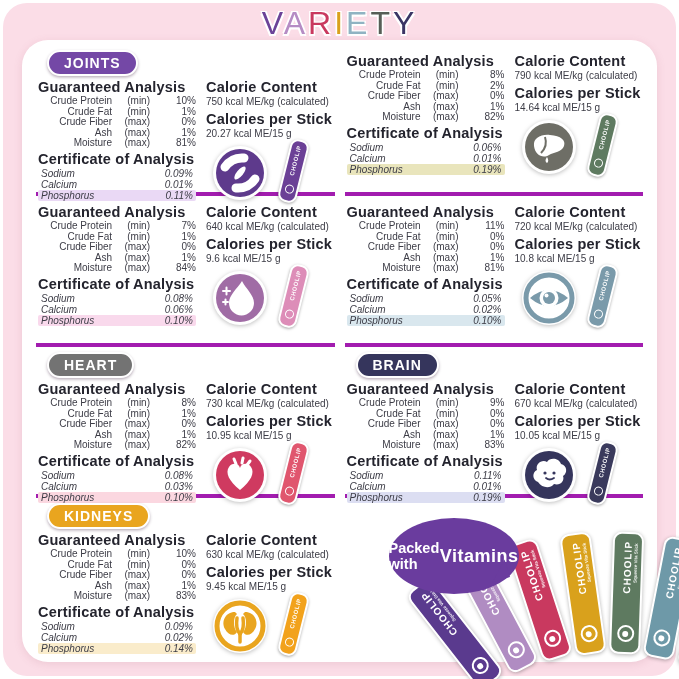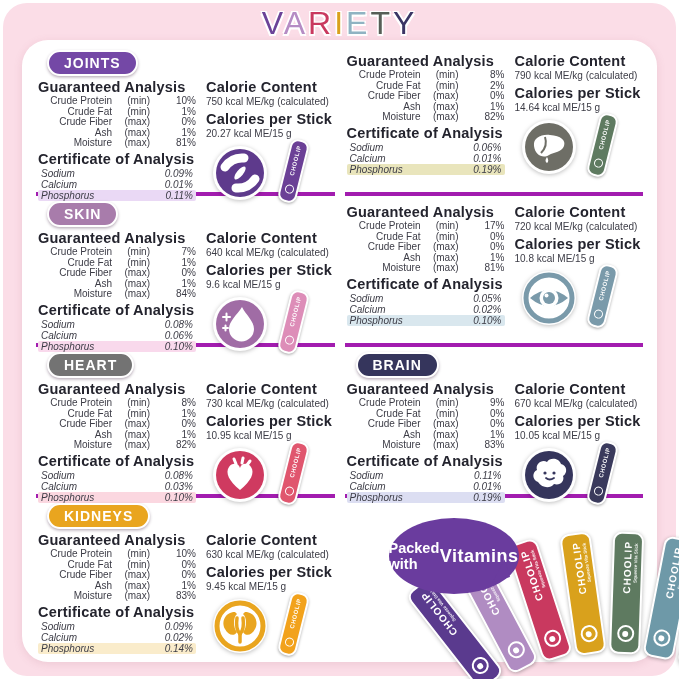--- a/index.html
+++ b/index.html
@@ -230,21 +230,20 @@
               </span>
           <div class="mini-stick" style="background: rgb(94, 122, 96);">
             <span class="ms-brand">CHOOLIP</span>
             <span class="ms-ring"></span>
           </div>
         </div>
       </div>
     </div>
   </div>
       <div class="cell divided">
-    <span class="badge" style="background: rgb(168, 124, 171);">SKIN</span>
     <div class="panel-body">
       <div class="panel-left">
         <div class="section-heading">Guaranteed Analysis</div>
         <div class="ga-table">
               <div class="ga-row">
     <span class="ga-label">Crude Protein</span>
     <span class="ga-qual">(min)</span>
     <span class="ga-val">7%</span>
   </div>
               <div class="ga-row">
@@ -310,21 +309,21 @@
     </div>
   </div>
       <div class="cell divided">
     <div class="panel-body">
       <div class="panel-left">
         <div class="section-heading">Guaranteed Analysis</div>
         <div class="ga-table">
               <div class="ga-row">
     <span class="ga-label">Crude Protein</span>
     <span class="ga-qual">(min)</span>
-    <span class="ga-val">17%</span>
+    <span class="ga-val">11%</span>
   </div>
               <div class="ga-row">
     <span class="ga-label">Crude Fat</span>
     <span class="ga-qual">(min)</span>
     <span class="ga-val">0%</span>
   </div>
               <div class="ga-row">
     <span class="ga-label">Crude Fiber</span>
     <span class="ga-qual">(max)</span>
     <span class="ga-val">0%</span>

